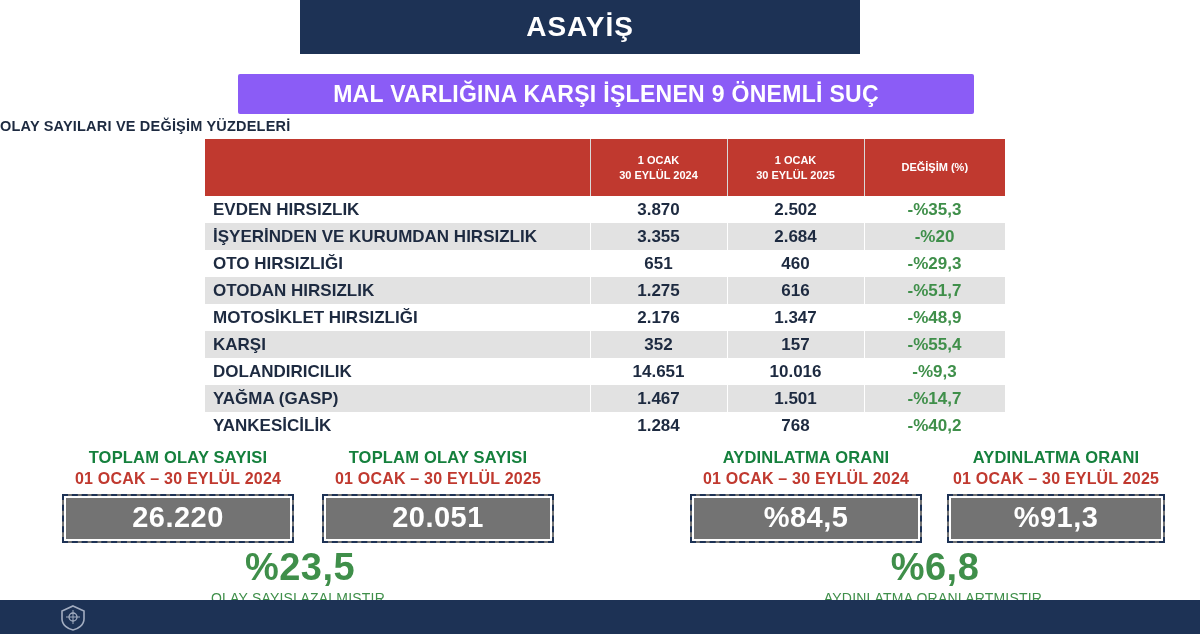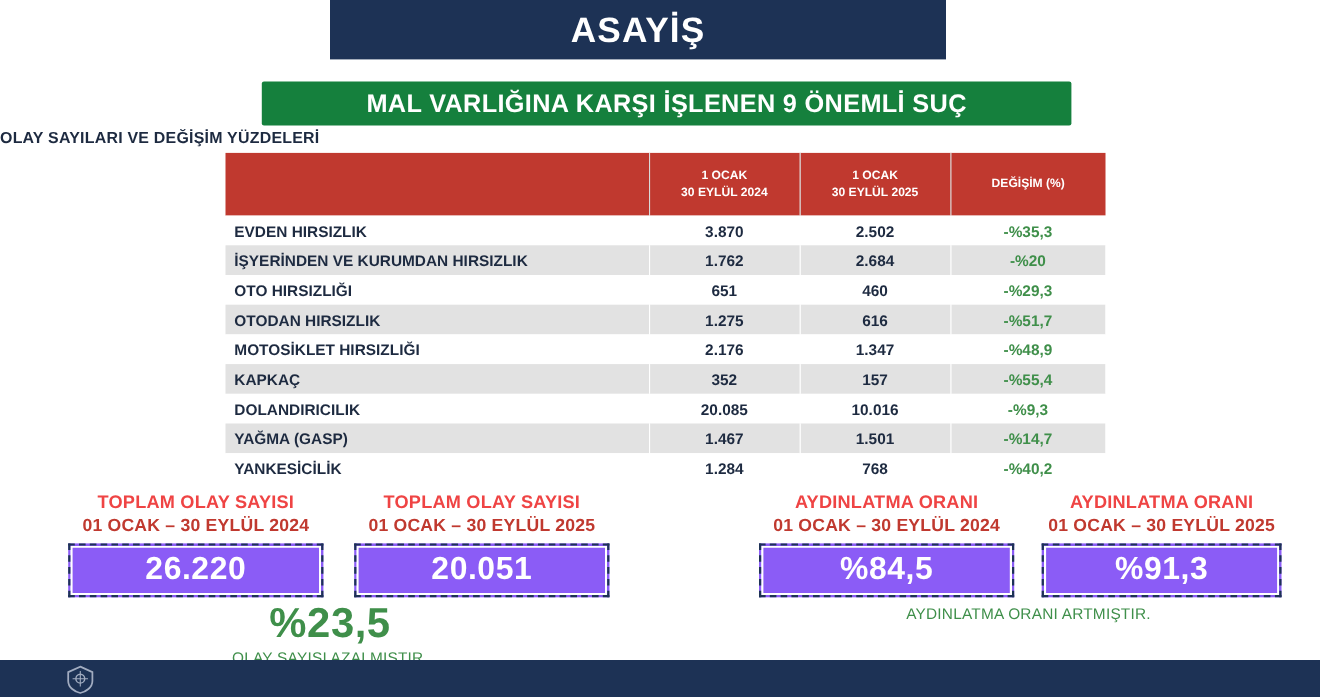--- a/index.html
+++ b/index.html
@@ -28,33 +28,33 @@
     top: 0;
     width: 560px;
     height: 54px;
     background: #1d3255;
     display: flex;
     align-items: center;
     justify-content: center;
   }
   .header-bar .title {
     color: #ffffff;
-    font-size: 32px;
+    font-size: 28px;
     font-weight: bold;
     letter-spacing: 1px;
   }
 
   
   .red-banner {
     position: absolute;
     left: 238px;
     top: 74px;
     width: 736px;
     height: 40px;
-    background: #15803d;
+    background: #8b5cf6;
     display: flex;
     align-items: center;
     justify-content: center;
     border-radius: 2px;
   }
   .red-banner::before,
   .red-banner::after {
     content: "";
     position: absolute;
     top: 0;
@@ -103,21 +103,21 @@
     line-height: 1.35;
     height: 45px;
     vertical-align: middle;
     border-right: 1px solid #d9d9d9;
   }
   table.data thead th.first {
     border-right: 1px solid #d9d9d9;
   }
   table.data thead th:last-child { border-right: none; }
   table.data tbody td {
-    font-size: 14px;
+    font-size: 17px;
     font-weight: bold;
     color: #1d2a40;
     height: 27px;
     padding: 0 4px;
     text-align: center;
     border-right: 1px solid #ffffff;
     margin-top: 42px;
   }
   table.data tbody td.label {
     text-align: left;
@@ -136,35 +136,35 @@
   col.c-ch { width: 141px; }
 
   
   .kpi {
     position: absolute;
     text-align: center;
   }
   .kpi .kpi-title {
     font-size: 16.5px;
     font-weight: bold;
-    color: #ef4444;
+    color: #15803d;
     letter-spacing: 0.2px;
     white-space: nowrap;
   }
   .kpi .kpi-range {
     font-size: 16px;
     font-weight: bold;
     color: #c0392f;
     margin-top: 3px;
     letter-spacing: 0.2px;
     white-space: nowrap;
   }
   .kpi .kpi-value-box {
     margin-top: 6px;
-    background: #8b5cf6;
+    background: #737373;
     border: 2px dashed #1d3255;
     color: #ffffff;
     font-size: 29px;
     font-weight: bold;
     padding: 5px 0 7px 0;
     letter-spacing: 0.5px;
     box-shadow: 0 0 0 2px #ffffff inset;
   }
 
   #kpi-total-2024 { left: 62px;  top: 448px; width: 232px; }
@@ -263,21 +263,21 @@
       </thead>
       <tbody>
         <tr class="odd">
           <td class="label">EVDEN HIRSIZLIK</td>
           <td>3.870</td>
           <td>2.502</td>
           <td class="change">-%35,3</td>
         </tr>
         <tr class="even">
           <td class="label">İŞYERİNDEN VE KURUMDAN HIRSIZLIK</td>
-          <td>1.762</td>
+          <td>3.355</td>
           <td>2.684</td>
           <td class="change">-%20</td>
         </tr>
         <tr class="odd">
           <td class="label">OTO HIRSIZLIĞI</td>
           <td>651</td>
           <td>460</td>
           <td class="change">-%29,3</td>
         </tr>
         <tr class="even">
@@ -286,28 +286,28 @@
           <td>616</td>
           <td class="change">-%51,7</td>
         </tr>
         <tr class="odd">
           <td class="label">MOTOSİKLET HIRSIZLIĞI</td>
           <td>2.176</td>
           <td>1.347</td>
           <td class="change">-%48,9</td>
         </tr>
         <tr class="even">
-          <td class="label">KAPKAÇ</td>
+          <td class="label">KARŞI</td>
           <td>352</td>
           <td>157</td>
           <td class="change">-%55,4</td>
         </tr>
         <tr class="odd">
           <td class="label">DOLANDIRICILIK</td>
-          <td>20.085</td>
+          <td>14.651</td>
           <td>10.016</td>
           <td class="change">-%9,3</td>
         </tr>
         <tr class="even">
           <td class="label">YAĞMA (GASP)</td>
           <td>1.467</td>
           <td>1.501</td>
           <td class="change">-%14,7</td>
         </tr>
         <tr class="odd">
@@ -343,20 +343,21 @@
     <div class="kpi-range">01 OCAK – 30 EYLÜL 2025</div>
     <div class="kpi-value-box">%91,3</div>
   </div>
 
   <div class="footnote" id="foot-left">
     <div class="big">%23,5</div>
     <div class="small">OLAY SAYISI AZALMIŞTIR.</div>
   </div>
 
   <div class="footnote" id="foot-right">
+    <div class="big">%6,8</div>
     <div class="small">AYDINLATMA ORANI ARTMIŞTIR.</div>
   </div>
 
   <div class="bottom-strip">
     <div class="crest">
       <svg width="30" height="28" viewBox="0 0 30 28" aria-hidden="true">
         <path d="M15 2 L26 7 L26 15 C26 21 20 25 15 26 C10 25 4 21 4 15 L4 7 Z" fill="none" stroke="#aab4c7" stroke-width="1.6"></path>
         <circle cx="15" cy="13" r="4" fill="none" stroke="#aab4c7" stroke-width="1.3"></circle>
         <path d="M15 6 L15 20 M8 13 L22 13" stroke="#aab4c7" stroke-width="1"></path>
       </svg>

